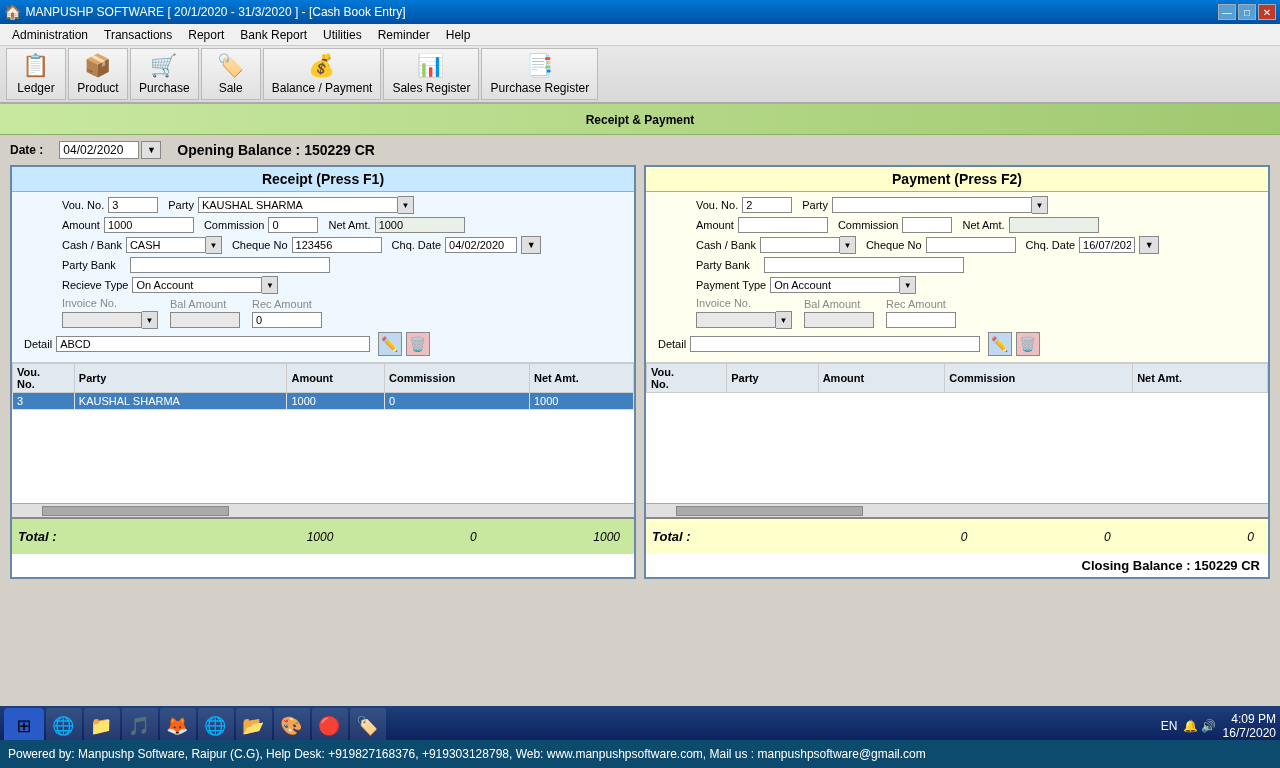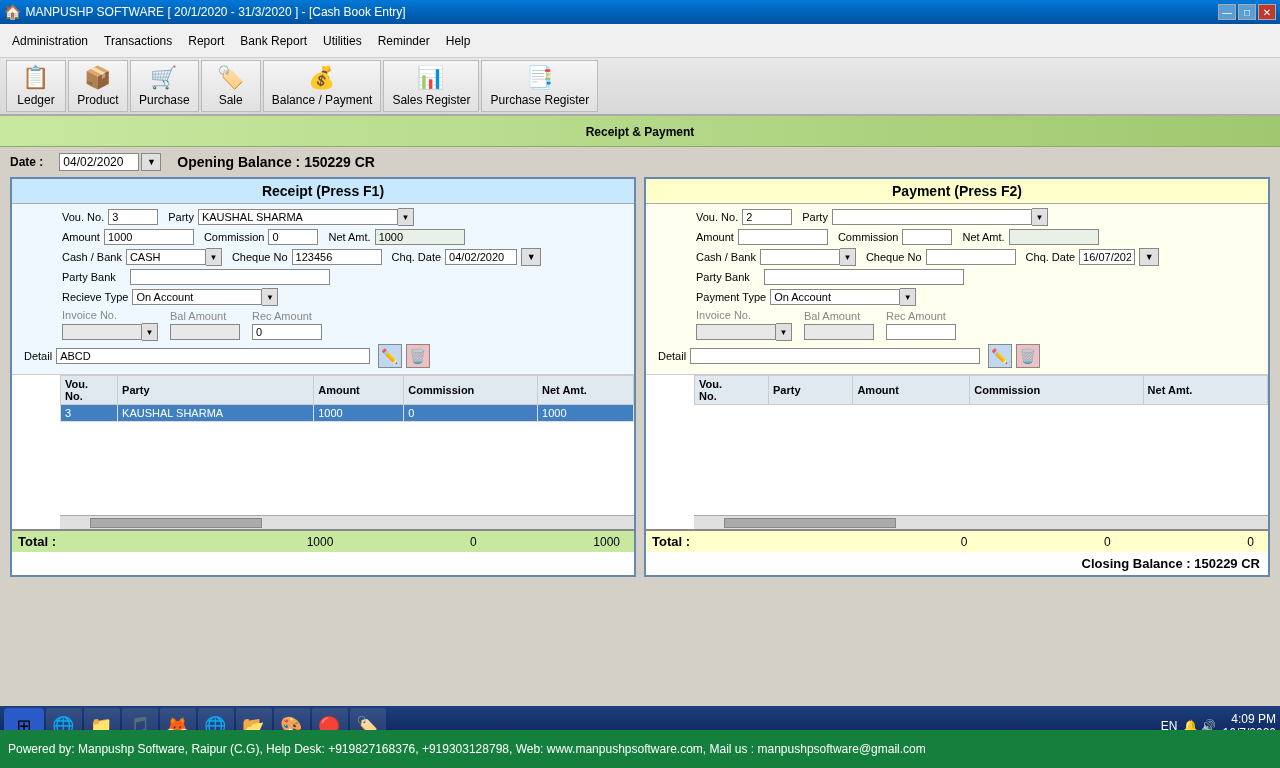--- a/index.html
+++ b/index.html
@@ -21,21 +21,21 @@
     .title-btn {
       width: 18px; height: 16px; background: #5a9fd4; border: 1px solid #aaa;
       color: white; font-size: 10px; cursor: pointer; display: flex; align-items: center; justify-content: center;
     }
     .title-btn.close { background: #c0392b; }
 
     
     #menubar {
       background: #f0f0f0;
       border-bottom: 1px solid #ccc;
-      height: 34px;
+      height: 22px;
       display: flex;
       align-items: center;
       padding: 0 4px;
     }
     .menu-item {
       padding: 2px 8px;
       cursor: pointer;
       font-size: 12px;
     }
 
@@ -166,21 +166,20 @@
       border: 1px solid #888; border-left: none; background: #e0e0e0;
       width: 16px; height: 18px; cursor: pointer; font-size: 8px;
       display: flex; align-items: center; justify-content: center;
     }
 
     
     .table-area {
       border-top: 1px solid #ccc;
       background: white;
       overflow: hidden;
-      padding-left: 48px;
     }
     .data-table {
       width: 100%;
       border-collapse: collapse;
     }
     .data-table th {
       background: #e0e8f0;
       border: 1px solid #ccc;
       padding: 2px 4px;
       font-size: 11px;
@@ -208,22 +207,23 @@
     .hscroll-inner {
       width: 30%; height: 10px; background: #aaa; margin: 2px 30px; border: 1px solid #888;
     }
 
     
     .total-row {
       display: flex;
       align-items: center;
       background: #c8e8a0;
       border-top: 2px solid #888;
-      padding: 3px 6px;
+      padding: 10px 6px;
       gap: 0;
+      font-style: italic;
     }
     .total-label {
       font-weight: bold;
       font-size: 13px;
       flex: 0 0 180px;
     }
     .total-val {
       flex: 1;
       text-align: right;
       padding-right: 8px;
@@ -250,25 +250,25 @@
       font-size: 12px;
       min-width: 100px;
     }
 
     
     #statusbar {
       position: fixed;
       bottom: 0;
       left: 0;
       right: 0;
-      background: #15803d;
+      background: #0c4a6e;
       color: white;
       padding: 3px 8px;
       font-size: 11px;
-      height: 38px;
+      height: 28px;
       display: flex;
       align-items: center;
     }
 
     
     #taskbar {
       position: fixed;
       bottom: 22px;
       left: 0;
       right: 0;

